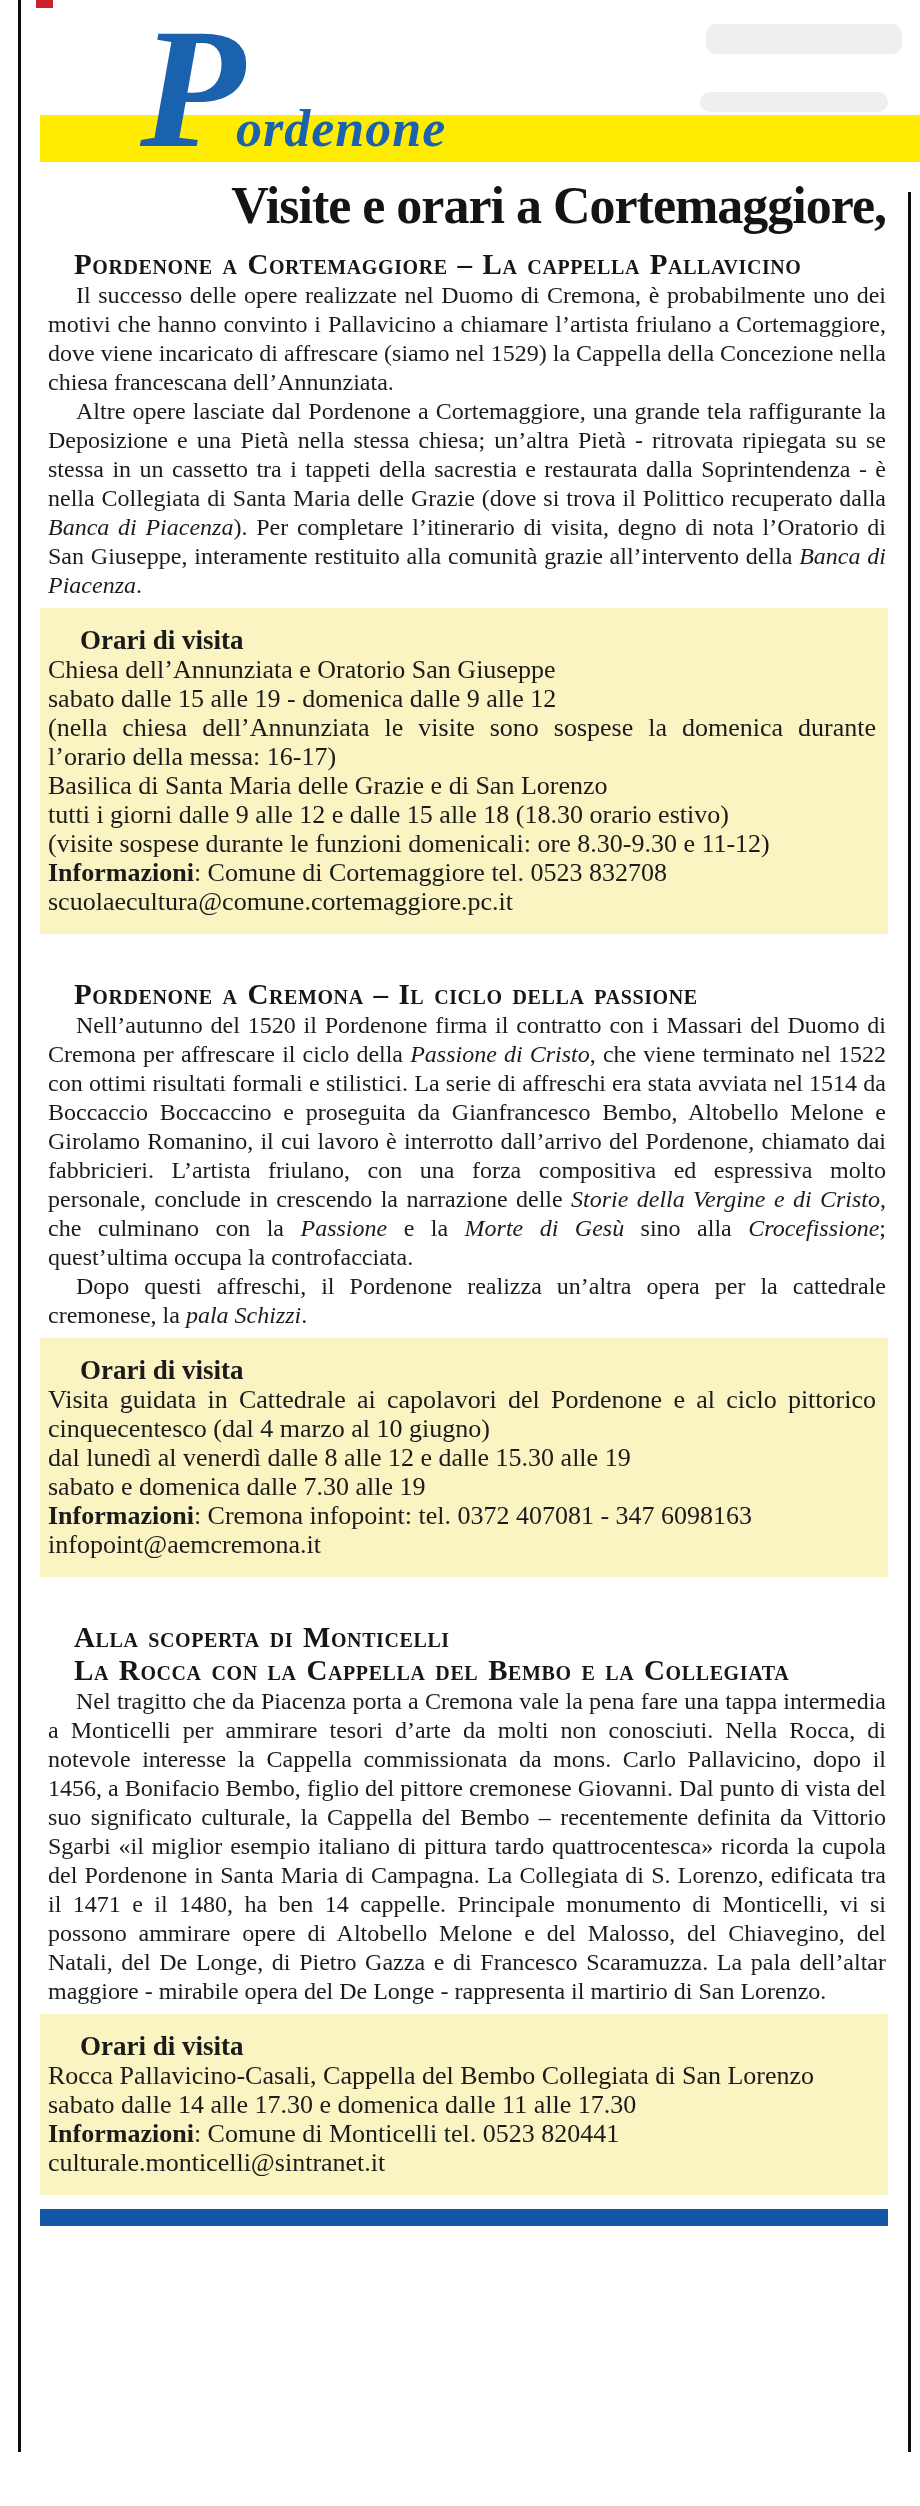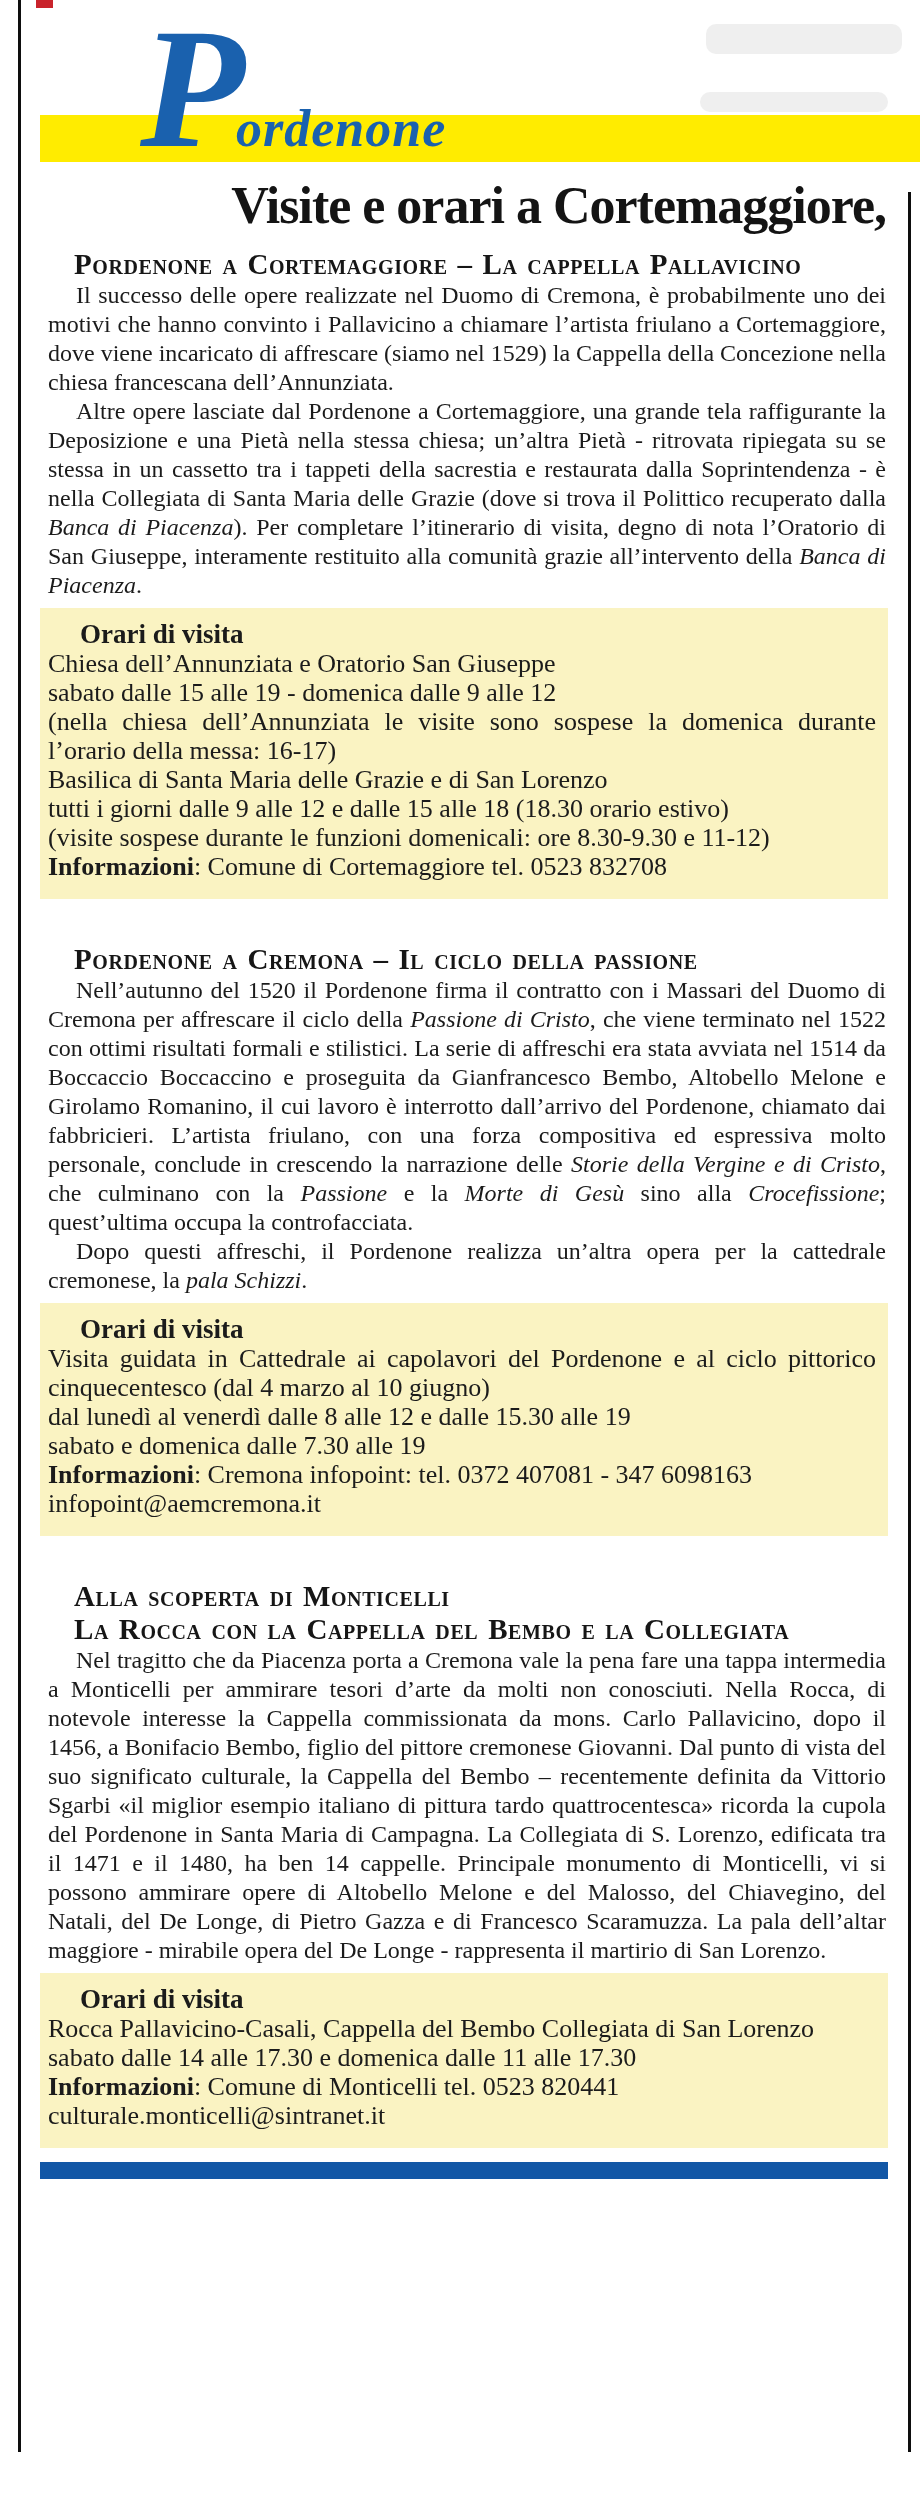--- a/index.html
+++ b/index.html
@@ -45,21 +45,21 @@
   .section-header {
     margin:0; font-size:29px; line-height:33px; font-weight:bold;
     font-variant:small-caps; letter-spacing:.6px; word-spacing:2px;
     text-indent:26px; color:#161616;
   }
   .body-paragraph {
     margin:0; font-size:24px; line-height:29px;
     text-align:justify; text-indent:28px; color:#1b1b1b;
   }
   .schedule-box {
-    margin:8px -2px 0 -8px; padding:12px 12px 18px 8px;
+    margin:8px -2px 0 -8px; padding:18px 12px 18px 8px;
     background:var(--box-yellow,#faf3c2);
     font-size:26px; line-height:29px;
   }
   .schedule-box-title { font-weight:bold; text-indent:32px; font-size:27px; }
   .schedule-line { text-align:justify; }
 
   .it { font-style:italic; }
   .bd { font-weight:bold; }
 
   .bottom-bar {
@@ -94,20 +94,21 @@
           <p class="body-paragraph">Altre opere lasciate dal Pordenone a Cortemaggiore, una grande tela raffigurante la Deposizione e una Pietà nella stessa chiesa; un’altra Pietà - ritrovata ripiegata su se stessa in un cassetto tra i tappeti della sacrestia e restaurata dalla Soprintendenza - è nella Collegiata di Santa Maria delle Grazie (dove si trova il Polittico recuperato dalla <span class="it ">Banca di Piacenza</span>). Per completare l’itinerario di visita, degno di nota l’Oratorio di San Giuseppe, interamente restituito alla comunità grazie all’intervento della <span class="it ">Banca di Piacenza</span>.</p>
           <div class="schedule-box">
             <div class="schedule-box-title">Orari di visita</div>
             <div class="schedule-line">Chiesa dell’Annunziata e Oratorio San Giuseppe</div>
             <div class="schedule-line">sabato dalle 15 alle 19 - domenica dalle 9 alle 12</div>
             <div class="schedule-line">(nella chiesa dell’Annunziata le visite sono sospese la domenica durante l’orario della messa: 16-17)</div>
             <div class="schedule-line">Basilica di Santa Maria delle Grazie e di San Lorenzo</div>
             <div class="schedule-line">tutti i giorni dalle 9 alle 12 e dalle 15 alle 18 (18.30 orario estivo)</div>
             <div class="schedule-line">(visite sospese durante le funzioni domenicali: ore 8.30-9.30 e 11-12)</div>
             <div class="schedule-line"><span class="bd">Informazioni</span>: Comune di Cortemaggiore tel. 0523 832708</div>
+            <div class="schedule-line">scuolaecultura@comune.cortemaggiore.pc.it</div>
           </div>
         </section>
         <section class="article-section">
           <h2 class="section-header">Pordenone a Cremona – Il ciclo della passione</h2>
           <p class="body-paragraph">Nell’autunno del 1520 il Pordenone firma il contratto con i Massari del Duomo di Cremona per affrescare il ciclo della <span class="it ">Passione di Cristo</span>, che viene terminato nel 1522 con ottimi risultati formali e stilistici. La serie di affreschi era stata avviata nel 1514 da Boccaccio Boccaccino e proseguita da Gianfrancesco Bembo, Altobello Melone e Girolamo Romanino, il cui lavoro è interrotto dall’arrivo del Pordenone, chiamato dai fabbricieri. L’artista friulano, con una forza compositiva ed espressiva molto personale, conclude in crescendo la narrazione delle <span class="it ">Storie della Vergine e di Cristo</span>, che culminano con la <span class="it ">Passione</span> e la <span class="it ">Morte di Gesù</span> sino alla <span class="it ">Crocefissione</span>; quest’ultima occupa la controfacciata.</p>
           <p class="body-paragraph">Dopo questi affreschi, il Pordenone realizza un’altra opera per la cattedrale cremonese, la <span class="it ">pala Schizzi</span>.</p>
           <div class="schedule-box">
             <div class="schedule-box-title">Orari di visita</div>
             <div class="schedule-line">Visita guidata in Cattedrale ai capolavori del Pordenone e al ciclo pittorico cinquecentesco (dal 4 marzo al 10 giugno)</div>
             <div class="schedule-line">dal lunedì al venerdì dalle 8 alle 12 e dalle 15.30 alle 19</div>

